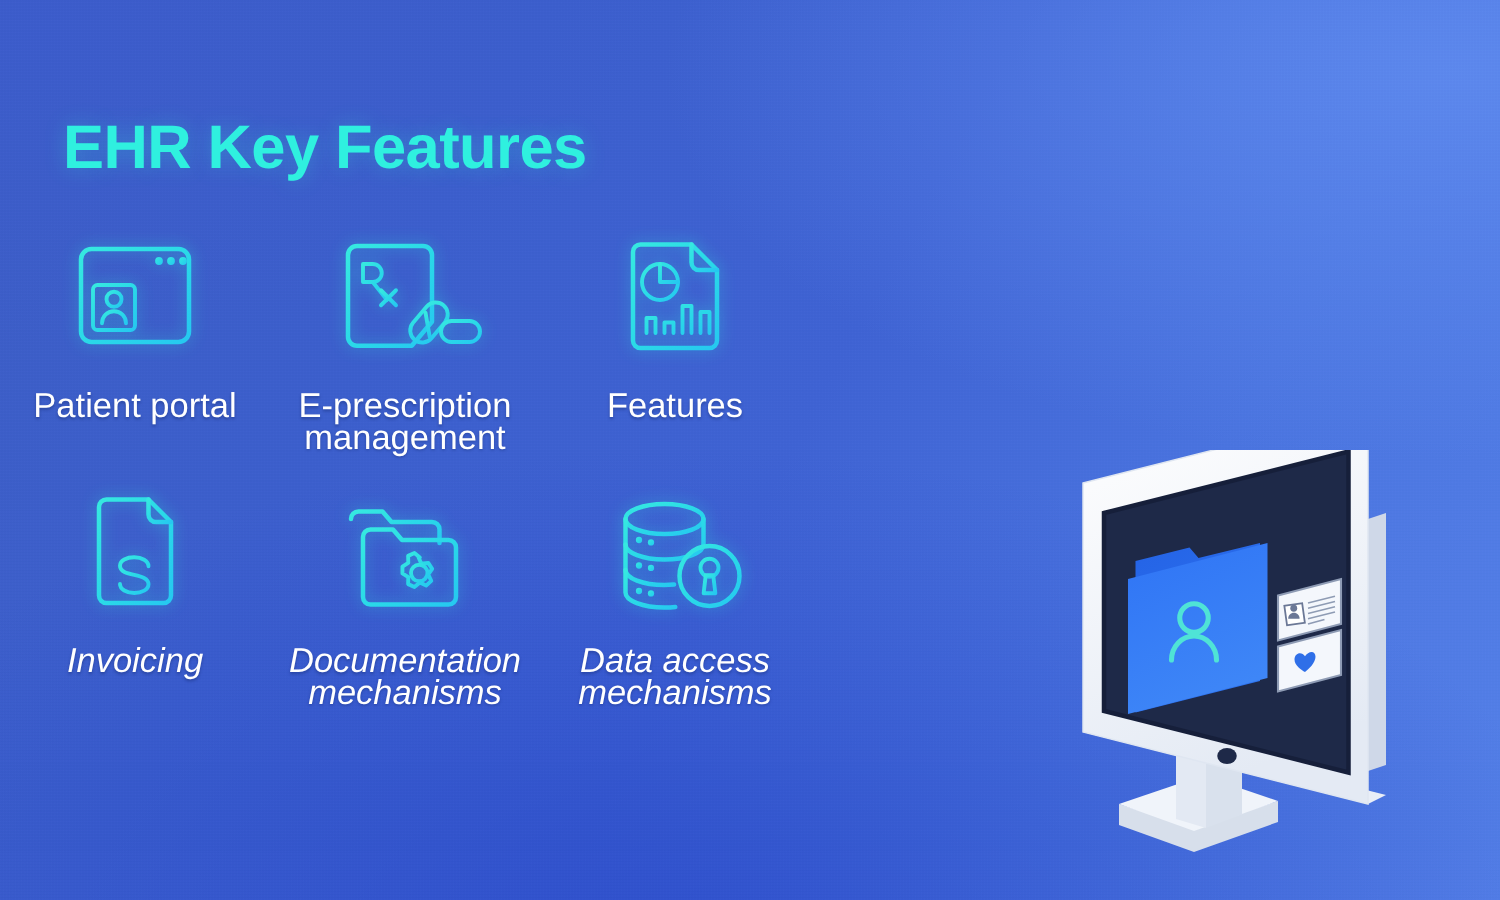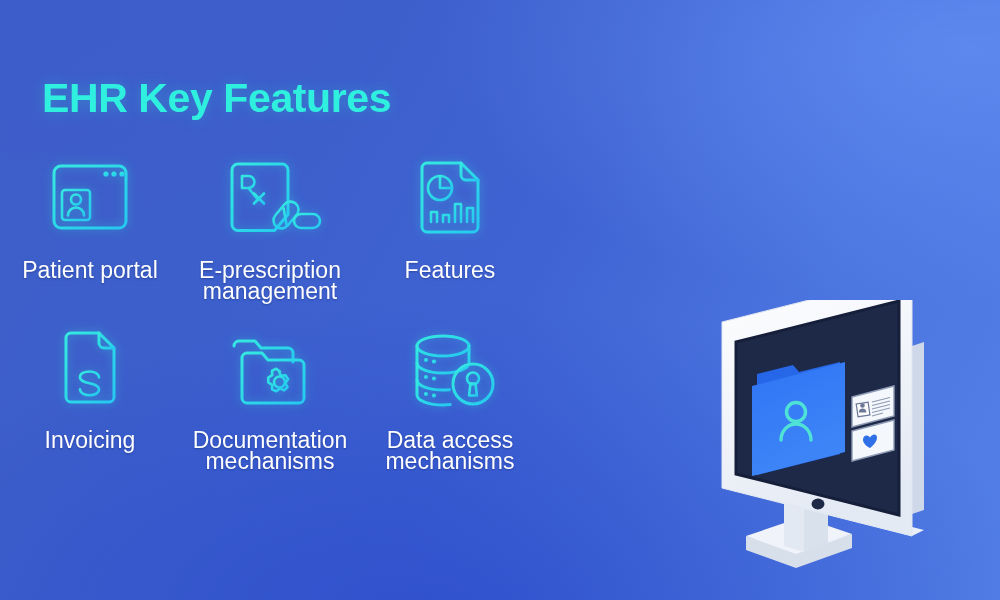--- a/index.html
+++ b/index.html
@@ -29,21 +29,21 @@
     color:#2ff0df;
     text-shadow:0 0 14px rgba(47,240,223,.28);
   }
 
   .grid{position:absolute;left:0;top:148px;width:720px;}
   .row{display:flex;}
   .cell{
     width:180px;display:flex;flex-direction:column;align-items:center;
   }
   .r1 .cell{height:170px;}
-  .r2 .cell{height:170px;}
+  .r2 .cell{height:170px;font-style:italic;}
   .icon-wrap{
     height:104px;display:flex;align-items:center;justify-content:center;
   }
   .lbl{
     margin-top:8px;text-align:center;color:#ffffff;
     font-size:23px;line-height:21px;font-weight:400;
     text-shadow:0 1px 2px rgba(10,25,80,.35);
     white-space:pre-line;
   }
   svg.ico{display:block;}

